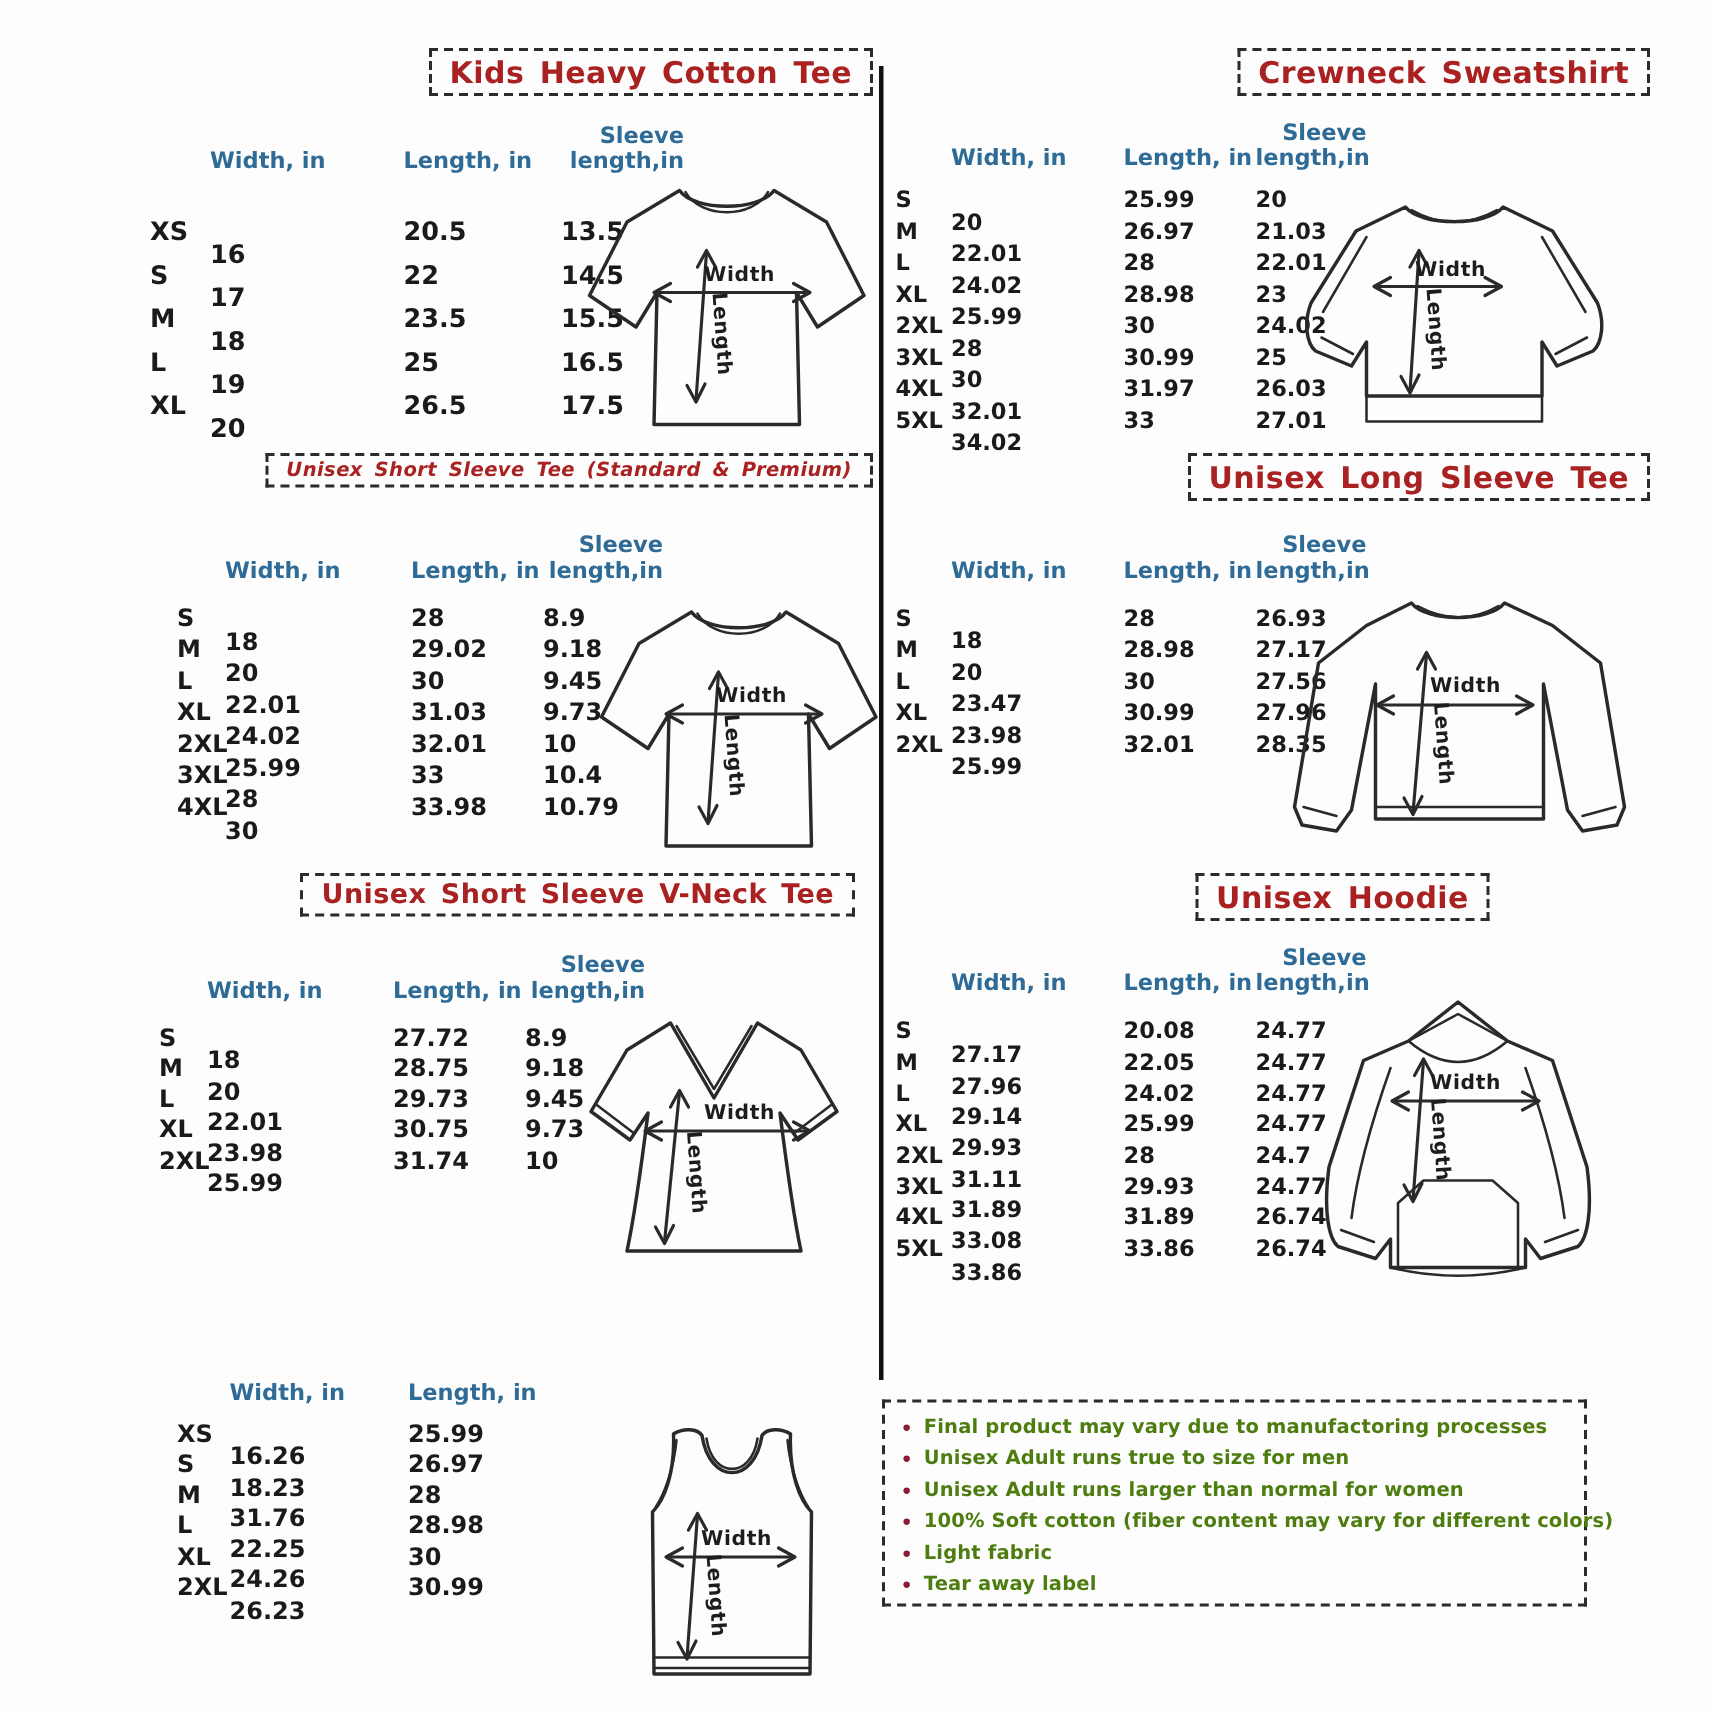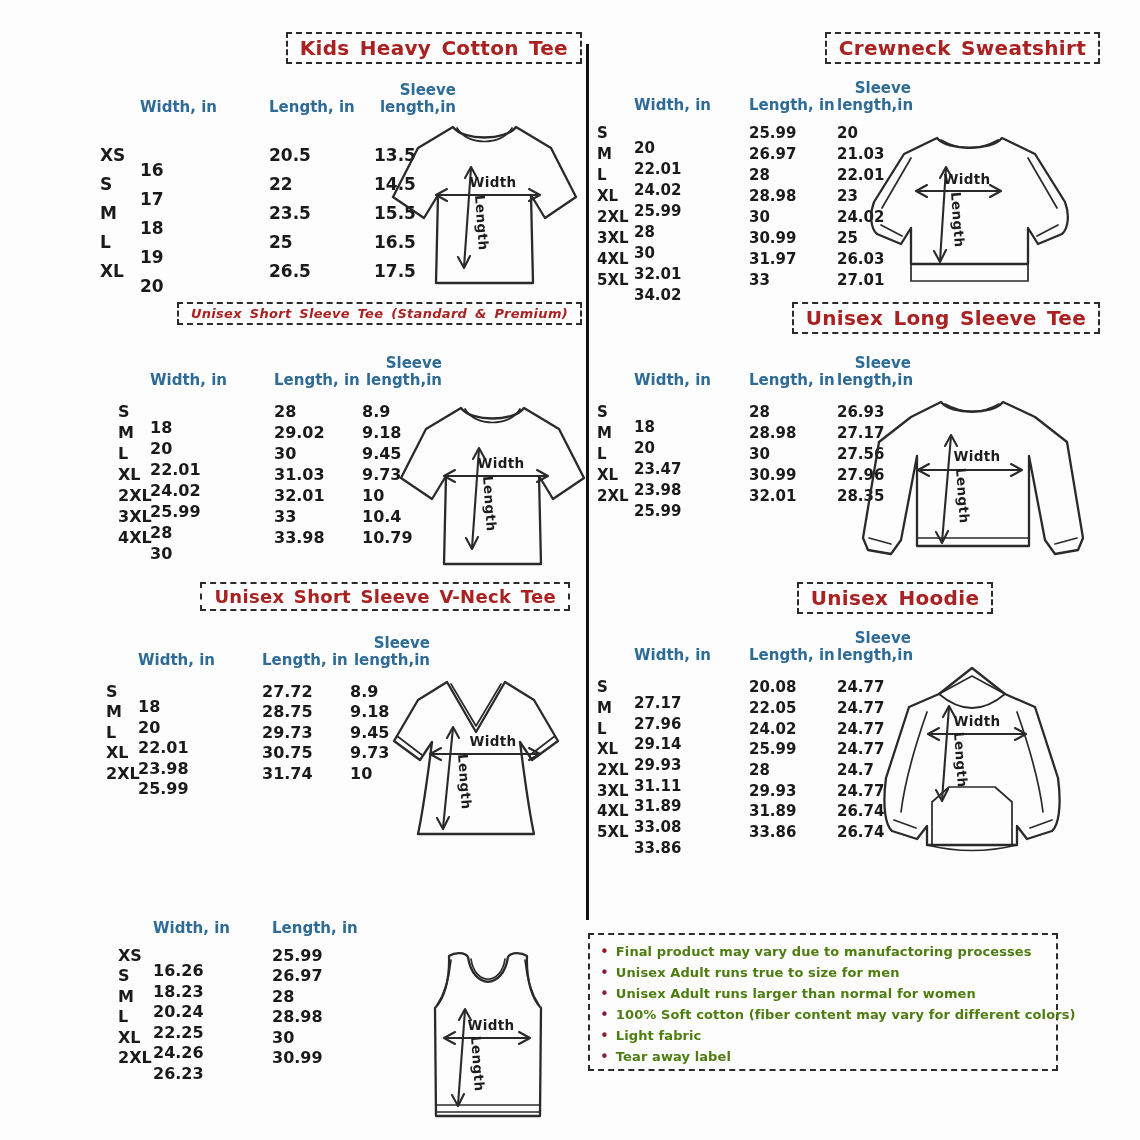--- a/index.html
+++ b/index.html
@@ -530,21 +530,21 @@
           <span class="cell val c0">16.26</span>
           <span class="cell val c1">25.99</span>
         </div>
         <div class="trow">
           <span class="cell size">S</span>
           <span class="cell val c0">18.23</span>
           <span class="cell val c1">26.97</span>
         </div>
         <div class="trow">
           <span class="cell size">M</span>
-          <span class="cell val c0">20.24</span>
+          <span class="cell val c0">31.76</span>
           <span class="cell val c1">28</span>
         </div>
         <div class="trow">
           <span class="cell size">L</span>
           <span class="cell val c0">22.25</span>
           <span class="cell val c1">28.98</span>
         </div>
         <div class="trow">
           <span class="cell size">XL</span>
           <span class="cell val c0">24.26</span>

